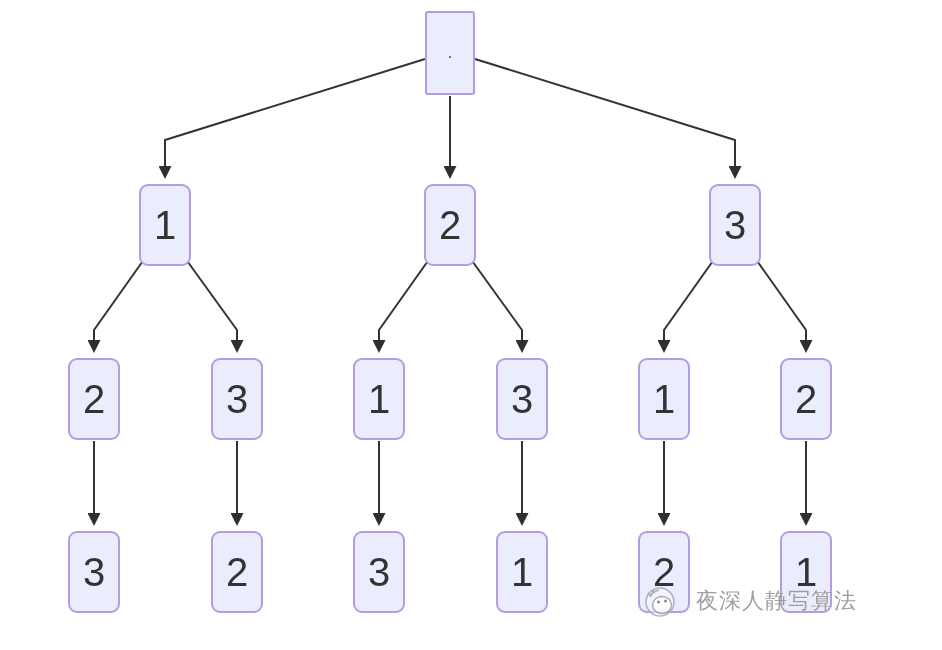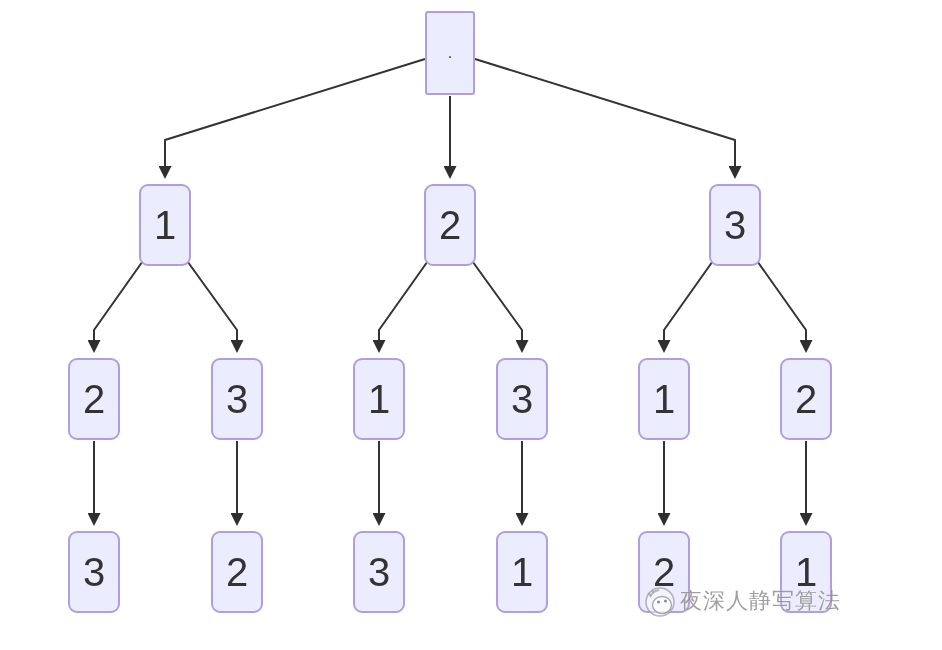--- a/index.html
+++ b/index.html
@@ -50,21 +50,21 @@
     height: 84px;
     border-radius: 3px;
     font-size: 16px;
   }
   .watermark {
     position: absolute;
     left: 643px;
     top: 584px;
     display: flex;
     align-items: center;
-    gap: 3px;
+    gap: 19px;
     z-index: 5;
     opacity: 0.85;
     justify-content: flex-end;
   }
   .watermark-logo {
     width: 34px;
     height: 34px;
     flex: 0 0 auto;
   }
   .watermark-text {

